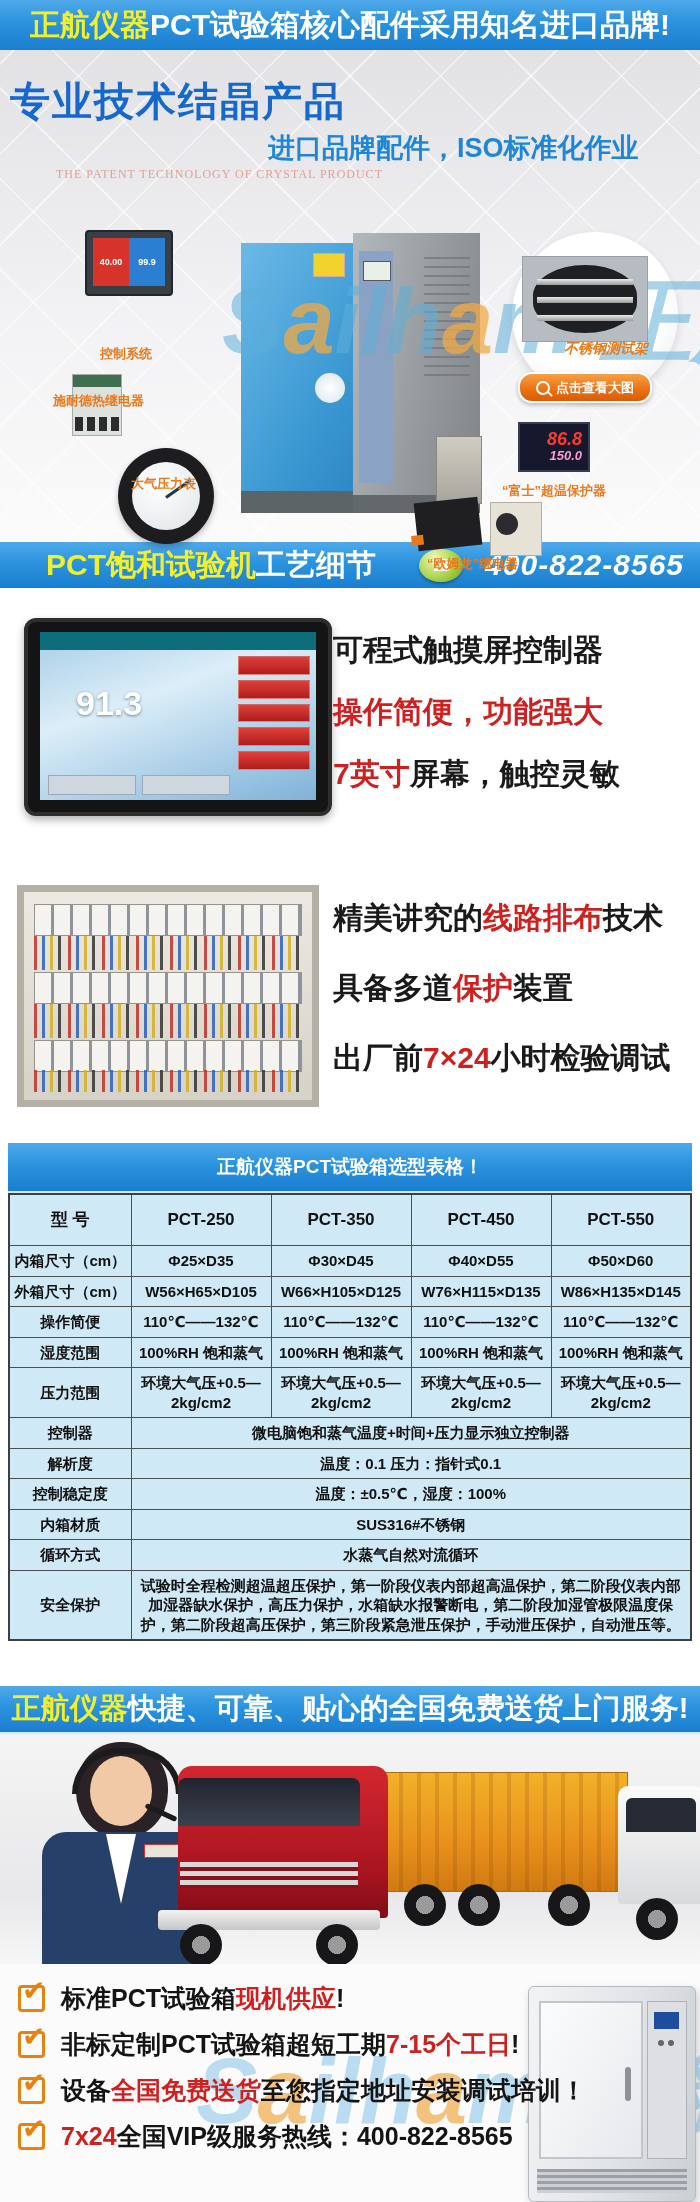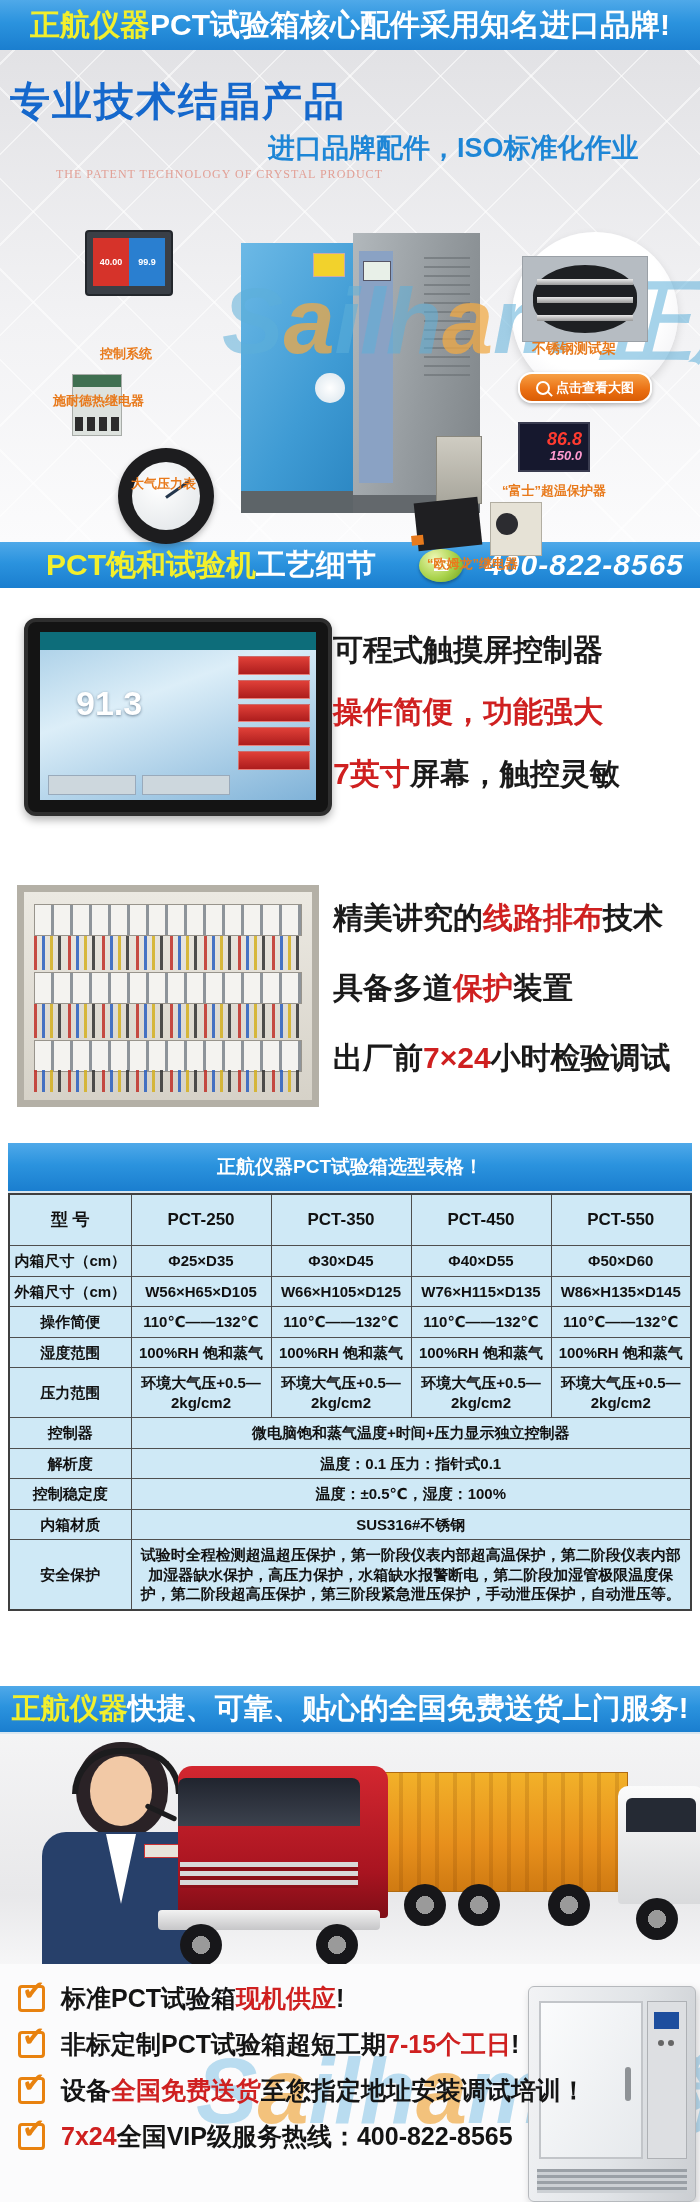--- a/index.html
+++ b/index.html
@@ -234,21 +234,21 @@
     </div>
     <div class="abs olabel" style="left:131px;top:425px;font-size:13px;">大气压力表</div>
 
     <div class="abs bubble"></div>
     <div class="abs rack">
       <div class="dark"></div>
       <div class="bar" style="top:22px;"></div>
       <div class="bar" style="top:40px;"></div>
       <div class="bar" style="top:58px;"></div>
     </div>
-    <div class="abs olabel" style="left:532px;top:290px;font-size:14px;">不锈钢测试架</div>
+    <div class="abs olabel" style="left:564px;top:290px;font-size:14px;font-style:italic;">不锈钢测试架</div>
     <div class="abs view-btn">
       <span class="lens"></span>
       <span>点击查看大图</span>
     </div>
 
     <div class="abs fuji">
       <span class="pv">86.8</span>
       <span class="sv">150.0</span>
     </div>
     <div class="abs olabel" style="left:502px;top:432px;font-size:13px;">“富士”超温保护器</div>
@@ -375,20 +375,24 @@
     </tr>
     <tr>
       <td>控制稳定度</td>
       <td colspan="4">温度：±0.5℃，湿度：100%</td>
     </tr>
     <tr>
       <td>内箱材质</td>
       <td colspan="4">SUS316#不锈钢</td>
     </tr>
     <tr>
+      <td>循环方式</td>
+      <td colspan="4">水蒸气自然对流循环</td>
+    </tr>
+    <tr>
       <td>安全保护</td>
       <td colspan="4" class="safety">试验时全程检测超温超压保护，第一阶段仪表内部超高温保护，第二阶段仪表内部加湿器缺水保护，高压力保护，水箱缺水报警断电，第二阶段加湿管极限温度保护，第二阶段超高压保护，第三阶段紧急泄压保护，手动泄压保护，自动泄压等。</td>
     </tr>
   </tbody>
     </table>
 
   <div class="abs blue-bar service-bar">
     <span class="bar-yellow">正航仪器</span>
     <span class="bar-white">快捷、可靠、贴心的全国免费送货上门服务!</span>
   </div>

